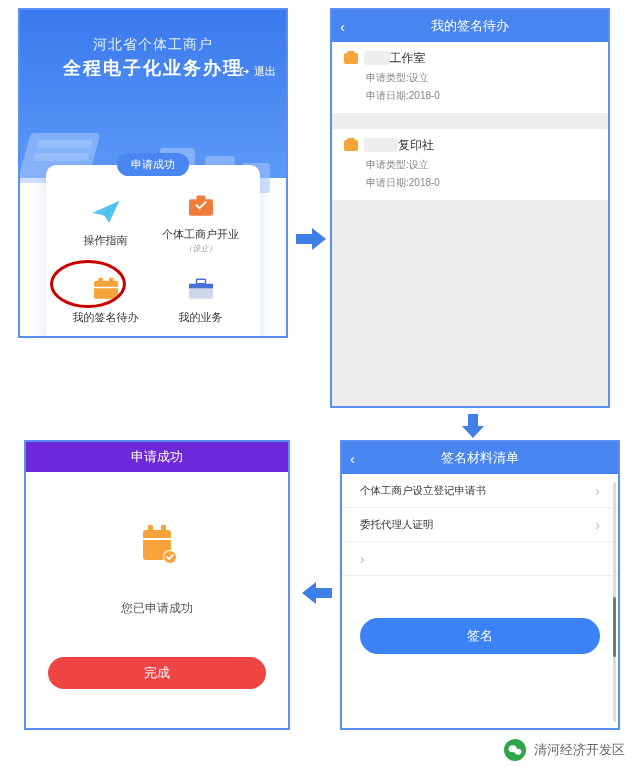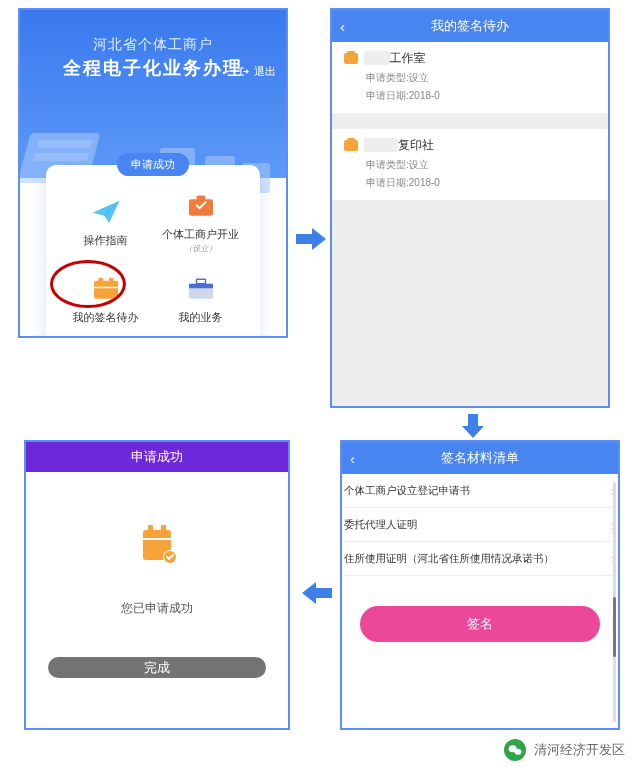--- a/index.html
+++ b/index.html
@@ -31,32 +31,32 @@
     .screen2 .li-dot { width: 14px; height: 11px; background: #f6a33a; border-radius: 2px; position: relative; }
     .screen2 .li-dot::before{content:'';position:absolute;top:-2px;left:3px;width:8px;height:2px;background:#f6a33a;border-radius:1px;}
     .screen2 .li-name { font-size: 12px; color: #333; }
     .screen2 .li-name .blur { background: #eee; color: transparent; border-radius: 2px; }
     .screen2 .li-meta { font-size: 10px; color: #888; margin-top: 4px; margin-left: 22px; }
     
     
     .screen3 { position: absolute; left: 340px; top: 440px; width: 280px; height: 290px; border: 2px solid #5b8ff6; background: #fff; overflow: hidden; }
     .screen3 .navbar { height: 32px; background: #4885f0; color: #fff; display: flex; align-items: center; justify-content: center; font-size: 13px; position: relative; }
     .screen3 .back { position: absolute; left: 8px; color: #fff; font-size: 15px; }
-    .screen3 .row { height: 34px; border-bottom: 1px solid #eee; display: flex; align-items: center; justify-content: space-between; padding: 0 2px; font-size: 10.5px; color: #333; }
+    .screen3 .row { height: 34px; border-bottom: 1px solid #eee; display: flex; align-items: center; justify-content: space-between; padding: 0 18px; font-size: 10.5px; color: #333; }
     .screen3 .chev { color: #bbb; font-size: 14px; }
-    .screen3 .big-btn { margin: 30px 18px 0; height: 36px; background: #ec4899; color: #fff; border-radius: 18px; display: flex; align-items: center; justify-content: center; font-size: 13px; text-align: center; }
+    .screen3 .big-btn { margin: 42px 18px 0; height: 36px; background: #3b82f6; color: #fff; border-radius: 18px; display: flex; align-items: center; justify-content: center; font-size: 13px; text-align: center; }
     .screen3 .hscroll { position: absolute; right: 2px; top: 40px; bottom: 6px; width: 3px; background: #ddd; border-radius: 2px; }
     .screen3 .hscroll::after{content:'';position:absolute;left:0;top:115px;width:3px;height:60px;background:#777;border-radius:2px;}
     
     
     .screen4 { position: absolute; left: 24px; top: 440px; width: 266px; height: 290px; border: 2px solid #5b8ff6; background: #fff; overflow: hidden; }
     .screen4 .navbar { height: 30px; background: #6d28d9; color: #fff; display: flex; align-items: center; justify-content: center; font-size: 13px; }
     .screen4 .success-icon { width: 40px; height: 42px; margin: 50px auto 14px; display: block; }
     .screen4 .success-text { text-align: center; font-size: 12px; color: #555; margin-top: 36px; }
-    .screen4 .done-btn { margin: 40px 22px 0; height: 21px; background: #737373; color: #fff; border-radius: 16px; display: flex; align-items: center; justify-content: center; font-size: 13px; }
+    .screen4 .done-btn { margin: 40px 22px 0; height: 32px; background: #ef4444; color: #fff; border-radius: 16px; display: flex; align-items: center; justify-content: center; font-size: 13px; }
     
     
     .arrow { position: absolute; }
     .arrow svg { display: block; }
     
     
     .footer { position: absolute; left: 0; right: 0; bottom: 6px; display: flex; align-items: center; justify-content: flex-end; padding: 0 18px; gap: 8px; }
     .footer .wx { width: 22px; height: 22px; border-radius: 50%; background: #2fa54a; display:flex; align-items:center; justify-content:center; }
     .footer-text { font-size: 13px; color: #666; }
   </style>
@@ -157,21 +157,20 @@
   </div>
   <div class="row">
       <span>个体工商户设立登记申请书</span>
       <span class="chev">›</span>
     </div>
   <div class="row">
       <span>委托代理人证明</span>
       <span class="chev">›</span>
     </div>
   <div class="row">
-      <span>住所使用证明（河北省住所使用情况承诺书）</span>
       <span class="chev">›</span>
     </div>
   <div class="big-btn">签名</div>
   <div class="hscroll"></div>
 </div>
 
 <div class="screen4">
   <div class="navbar">
     <span>申请成功</span>
   </div>

